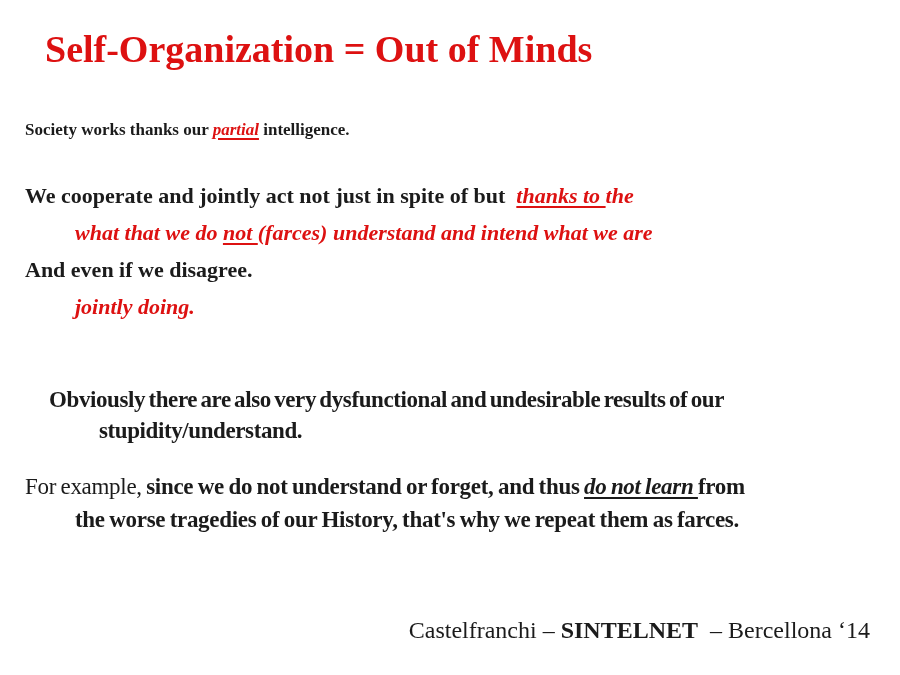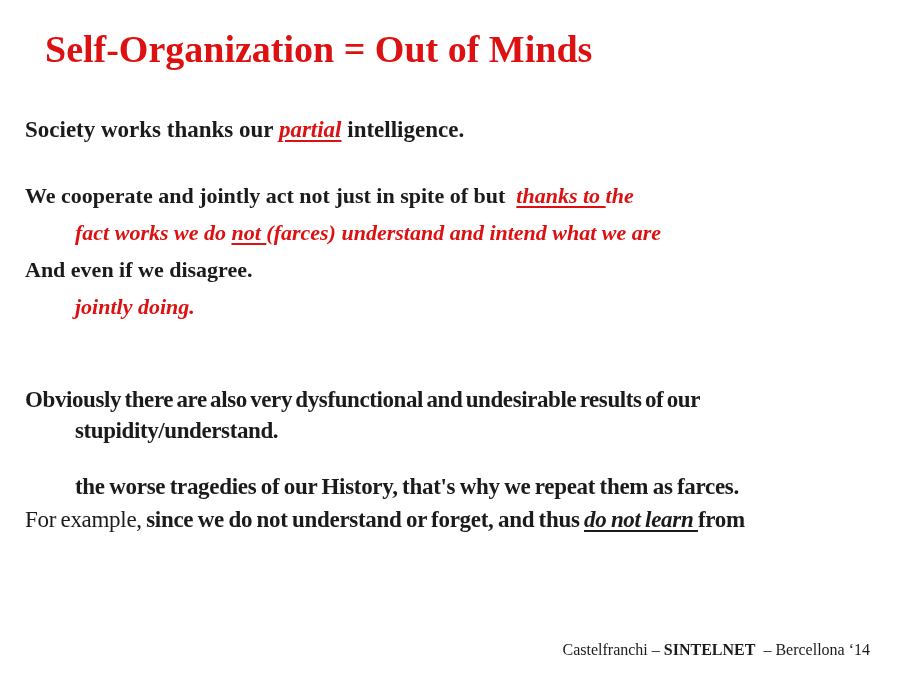--- a/index.html
+++ b/index.html
@@ -32,76 +32,77 @@
   }
   .line { white-space: nowrap; }
   .line.indent { margin-left: 50px; }
   .seg { color: var(--ink, #1b1b1b); font-weight: normal; }
   .seg.b { font-weight: bold; }
   .seg.i { font-style: italic; }
   .seg.u { text-decoration: underline; text-decoration-thickness: 2px; text-underline-offset: 3px; }
   .seg.red { color: var(--red, #dd1111); }
   .p-society {
     top: 114px;
-    font-size: 23px;
+    font-size: 17px;
     line-height: 31px;
   }
   .p-cooperate {
     top: 177px;
     font-size: 22px;
     line-height: 37px;
   }
   .p-obviously {
     top: 384px;
     font-size: 23px;
     line-height: 31px;
     letter-spacing: -0.4px;
     word-spacing: -2px;
+    margin-left: 24px;
   }
   .p-example {
     top: 470px;
     font-size: 23px;
     line-height: 33px;
     letter-spacing: -0.3px;
     word-spacing: -1px;
   }
   .footer {
     position: absolute;
     right: 30px;
-    top: 636px;
-    font-size: 16px;
+    top: 616px;
+    font-size: 24px;
     line-height: 28px;
     white-space: nowrap;
   }
 </style>
 </head>
 <body style="background: rgb(255, 255, 255);">
 
 <div class="slide">
   <h1 class="title">
       <div class="line"><span class="seg b red">Self-Organization = Out of Minds</span></div>
     </h1>
 
   <div class="para p-society">
       <div class="line"><span class="seg b">Society works thanks our </span><span class="seg b i u red">partial</span><span class="seg b"> intelligence.</span></div>
     </div>
 
   <div class="para p-cooperate">
       <div class="line"><span class="seg b">We cooperate and jointly act not just in spite of but &nbsp;</span><span class="seg b i u red">thanks to </span><span class="seg b i red">the</span></div>
-      <div class="line indent"><span class="seg b i red">fact works we do </span><span class="seg b i u red">not </span><span class="seg b i red">(farces) understand and intend what we are</span></div>
+      <div class="line indent"><span class="seg b i red">what that we do </span><span class="seg b i u red">not </span><span class="seg b i red">(farces) understand and intend what we are</span></div>
       <div class="line"><span class="seg b">And even if we disagree.</span></div>
       <div class="line indent"><span class="seg b i red">jointly doing.</span></div>
     </div>
 
   <div class="para p-obviously">
       <div class="line"><span class="seg b">Obviously there are also very dysfunctional and undesirable results of our</span></div>
       <div class="line indent"><span class="seg b">stupidity/understand.</span></div>
     </div>
 
   <div class="para p-example">
+      <div class="line"><span class="seg">For example, </span><span class="seg b">since we do not understand or forget, and thus </span><span class="seg b i u">do not learn </span><span class="seg b">from</span></div>
       <div class="line indent"><span class="seg b">the worse tragedies of our History, that's why we repeat them as farces.</span></div>
-      <div class="line"><span class="seg">For example, </span><span class="seg b">since we do not understand or forget, and thus </span><span class="seg b i u">do not learn </span><span class="seg b">from</span></div>
     </div>
 
   <div class="footer">
       <div class="line"><span class="seg">Castelfranchi – </span><span class="seg b">SINTELNET</span><span class="seg"> &nbsp;– Bercellona ‘14</span></div>
     </div>
 </div>
 
 </body></html>

